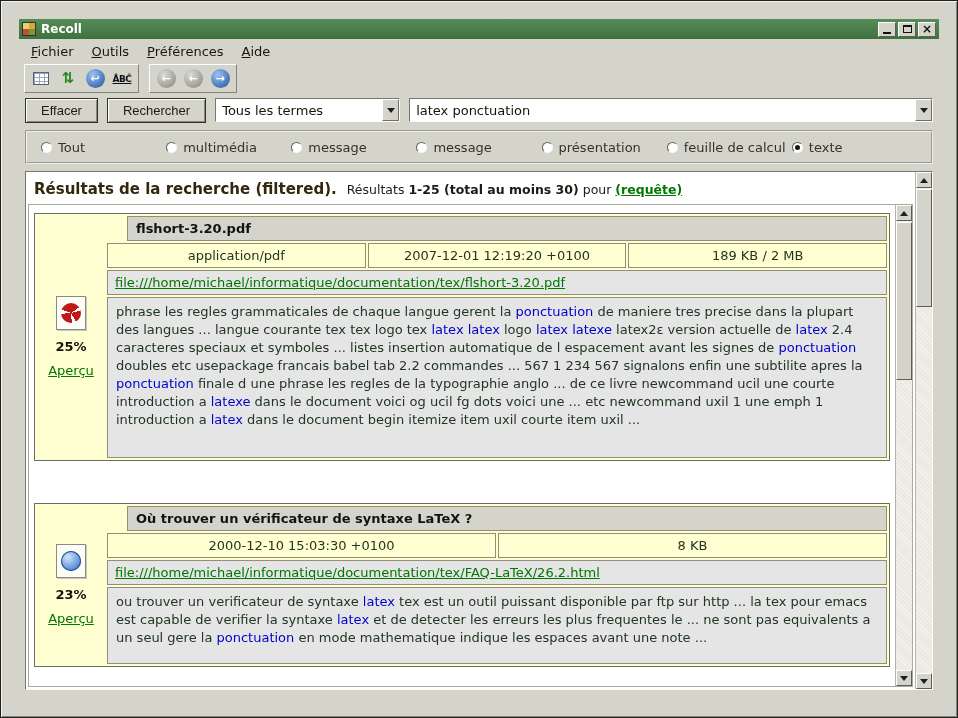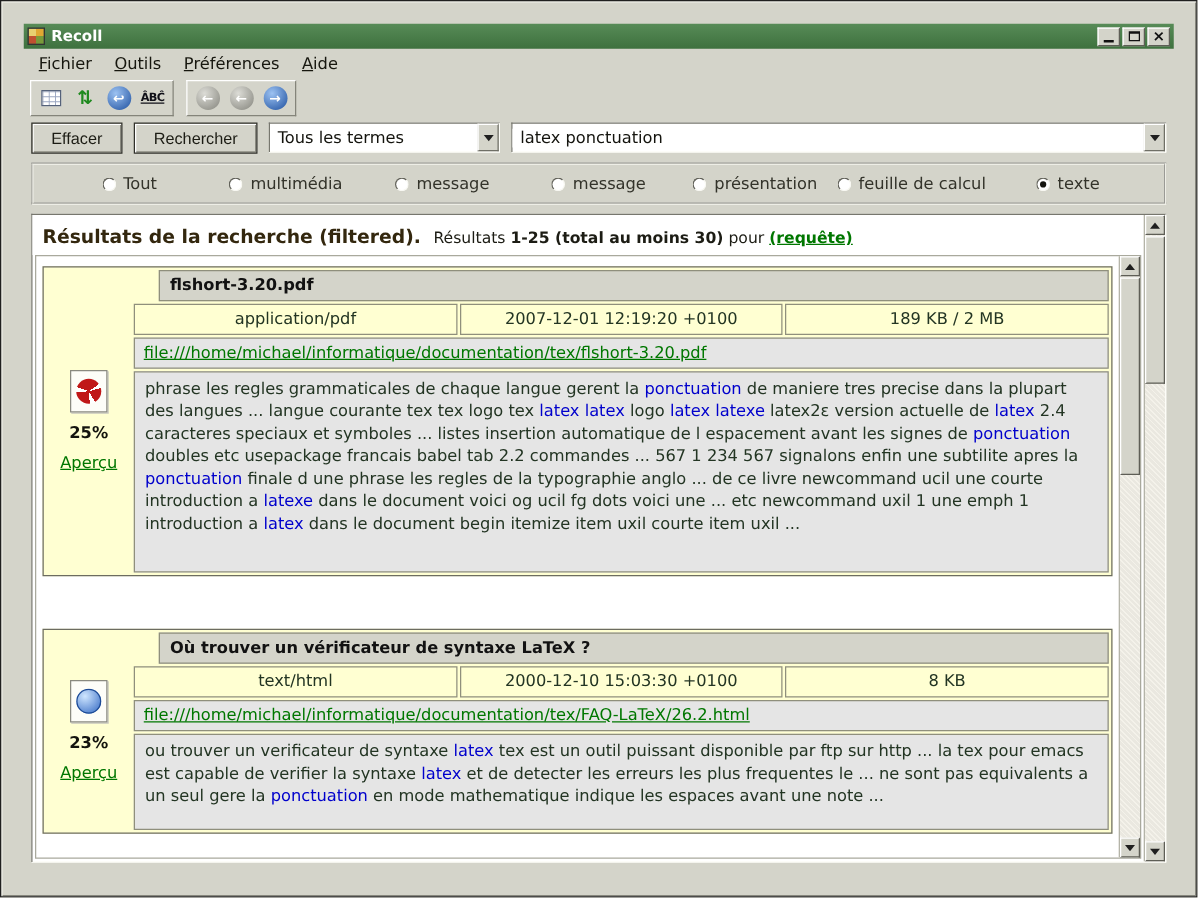--- a/index.html
+++ b/index.html
@@ -59,21 +59,21 @@
   .tri-up { width:0; height:0; border-left:4px solid transparent; border-right:4px solid transparent;
             border-bottom:5px solid #1f1f1f; }
   .mode-combo { width:185px; flex:0 0 185px; }
   .query-combo { flex:1; }
   .query-combo input { flex:1; border:none; outline:none; background:#fff; font:13px "DejaVu Sans",sans-serif;
                        padding:0 6px; color:#14140e; }
 
   
   .filterrow { flex:0 0 34px; margin:2px 6px 7px; border:2px groove #eeeee6; display:flex;
                align-items:center; padding:4px 14px; }
-  .filter-item { flex:1; display:flex; align-items:center; gap:6px;justify-content:center; }
+  .filter-item { flex:1; display:flex; align-items:center; gap:6px; }
   .radio { width:11px; height:11px; border-radius:50%; background:#fff; flex:0 0 11px;
            border:1px solid; border-color:#62625a #f8f8f2 #f8f8f2 #62625a; position:relative; }
   .filter-item.checked .radio::after { content:""; position:absolute; left:2px; top:2px; width:5px; height:5px;
            border-radius:50%; background:#15150f; }
   .filter-label { color:#33332a; }
 
   
   .results-outer { flex:1; margin:0 6px 9px; background:#fff; position:relative;
                    border:1px solid; border-color:#77776e #fdfdf8 #fdfdf8 #77776e; }
   .results-content { position:absolute; left:0; top:0; right:17px; bottom:0; display:flex; flex-direction:column; }
@@ -266,21 +266,20 @@
             <div class="result-left">
               <div class="doc-icon">
                   <span class="globe"></span>
                 </div>
               <div class="relevance">23%</div>
               <a class="link">Aperçu</a>
             </div>
             <div class="result-right">
               <div class="rrow row-filename">Où trouver un vérificateur de syntaxe LaTeX ?</div>
               <div class="row-meta">
-                <div class="meta-cell">text/html</div>
                 <div class="meta-cell">2000-12-10 15:03:30 +0100</div>
                 <div class="meta-cell">8 KB</div>
               </div>
               <div class="rrow row-url"><a class="link">file:///home/michael/informatique/documentation/tex/FAQ-LaTeX/26.2.html</a></div>
               <div class="rrow row-abstract"><span>ou trouver un verificateur de syntaxe </span><span class="hl">latex</span><span> tex est un outil puissant disponible par ftp sur http ... la tex pour emacs est capable de verifier la syntaxe </span><span class="hl">latex</span><span> et de detecter les erreurs les plus frequentes le ... ne sont pas equivalents a un seul gere la </span><span class="hl">ponctuation</span><span> en mode mathematique indique les espaces avant une note ...</span></div>
             </div>
           </div>
 
         </div>
 

